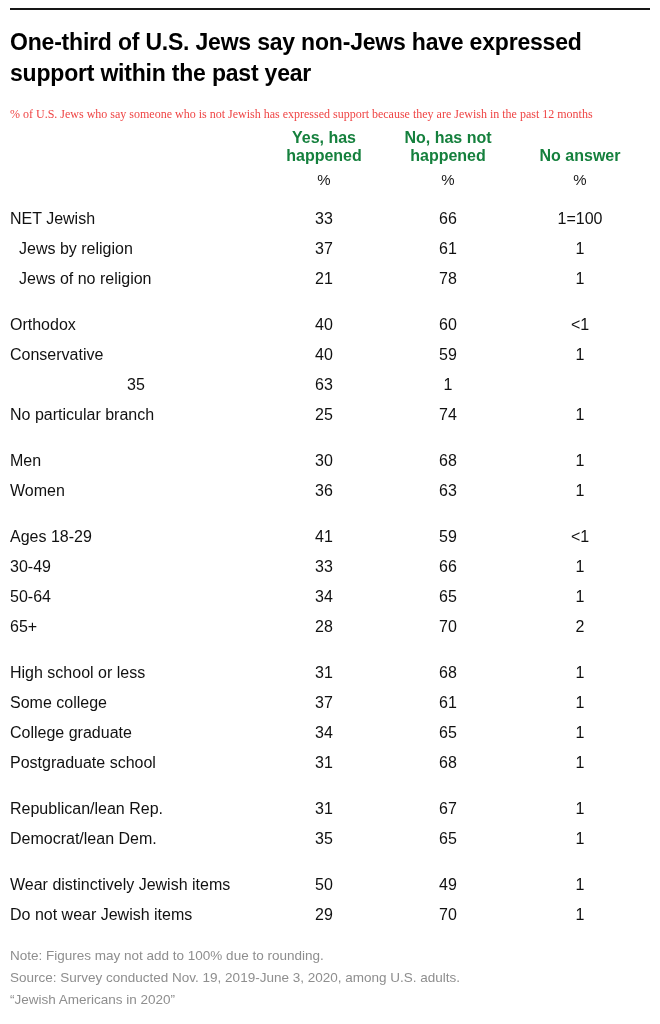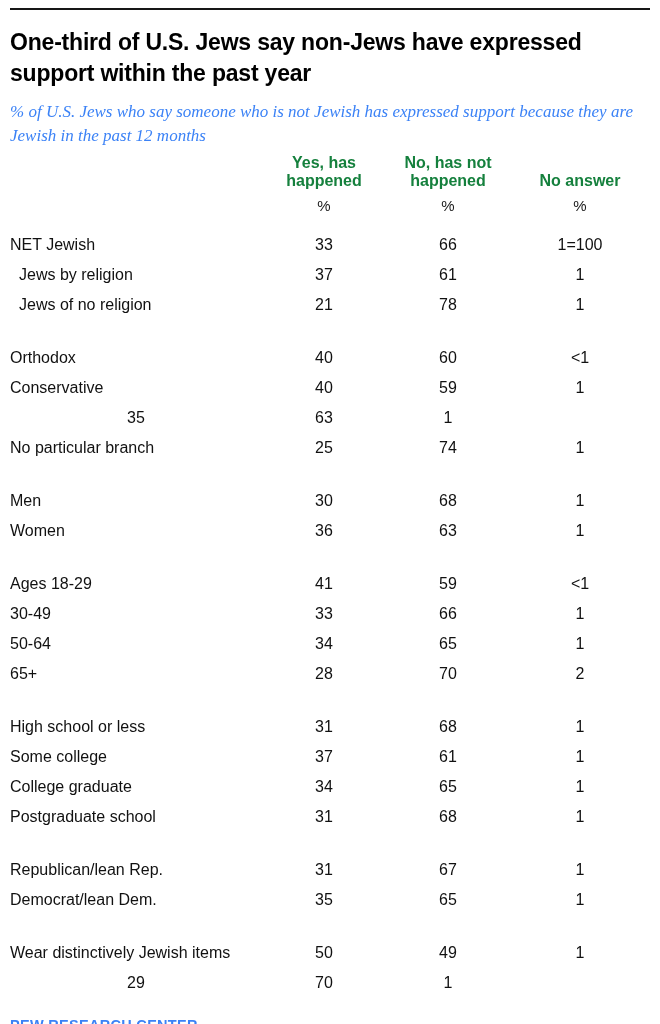--- a/index.html
+++ b/index.html
@@ -3,37 +3,37 @@
 <meta charset="utf-8">
 <style>
   html,body{margin:0;padding:0;background:#fff;}
   .page{
     width:660px;min-height:1024px;background:#fff;box-sizing:border-box;
     padding:0 10px;font-family:"Liberation Sans",sans-serif;color:#1a1a1a;
     position:relative;
   }
   .rule-top{border-top:2px solid #161616;margin-top:8px;}
   h1.title{
-    margin:17px 0 10px;font-size:23px;line-height:1.36;font-weight:700;color:#000;
+    margin:17px 0 16px;font-size:23px;line-height:1.36;font-weight:700;color:#000;
     letter-spacing:-0.2px;max-width:640px;
   }
   .subtitle{
-    margin:9px 0 0;font-family:"Liberation Serif",serif;font-style:italic;
-    font-size:17px;line-height:1.42;color:#3b82f6;max-width:640px;
+    margin:9px 0 0;font-family:"Liberation Serif",serif;
+    font-size:12px;line-height:1.42;color:#ef4444;max-width:640px;
   }
   .tbl{margin-top:6px;}
   .grid{display:grid;grid-template-columns:1fr 124px 124px 140px;align-items:center;}
   .hdr{align-items:end;padding-bottom:2px;}
   .hdr .colhead{
     font-weight:700;font-size:16px;line-height:1.15;text-align:center;color:#15803d;
     padding-bottom:0;
   }
   .unitrow{padding:4px 0 8px;}
   .unitcell{text-align:center;font-size:15px;color:#1a1a1a;}
-  .group{margin-top:23px;}
+  .group{margin-top:16px;}
   .group:first-child{margin-top:8px;}
   .trow{height:30px;display:grid;grid-template-columns:1fr 124px 124px 140px;align-items:center;}
   .rlabel{font-size:16px;color:#111;white-space:nowrap;}
   .rlabel.indent{padding-left:9px;}
   .cell{text-align:center;font-size:16px;color:#111;}
   .notes{margin-top:15px;font-size:13.5px;line-height:1.6;color:#8e8e8e;}
   .brand{margin-top:19px;font-size:14.5px;font-weight:700;color:#3b82f6;letter-spacing:0.3px;}
 </style>
 </head>
 <body>
@@ -185,24 +185,30 @@
           </div>
         </div>
         <div class="group">
           <div class="trow">
             <div class="rlabel">Wear distinctively Jewish items</div>
             <div class="cell">50</div>
             <div class="cell">49</div>
             <div class="cell">1</div>
           </div>
           <div class="trow">
+            <div class="rlabel">Do not wear Jewish items</div>
             <div class="cell">29</div>
             <div class="cell">70</div>
             <div class="cell">1</div>
           </div>
         </div>
       </div>
   </div>
 
+  <div class="notes">
+    <div>Note: Figures may not add to 100% due to rounding.</div>
+    <div>Source: Survey conducted Nov. 19, 2019-June 3, 2020, among U.S. adults.</div>
+    <div>“Jewish Americans in 2020”</div>
+  </div>
 
   <div class="brand">PEW RESEARCH CENTER</div>
 
 </div>
 
 </body></html>

